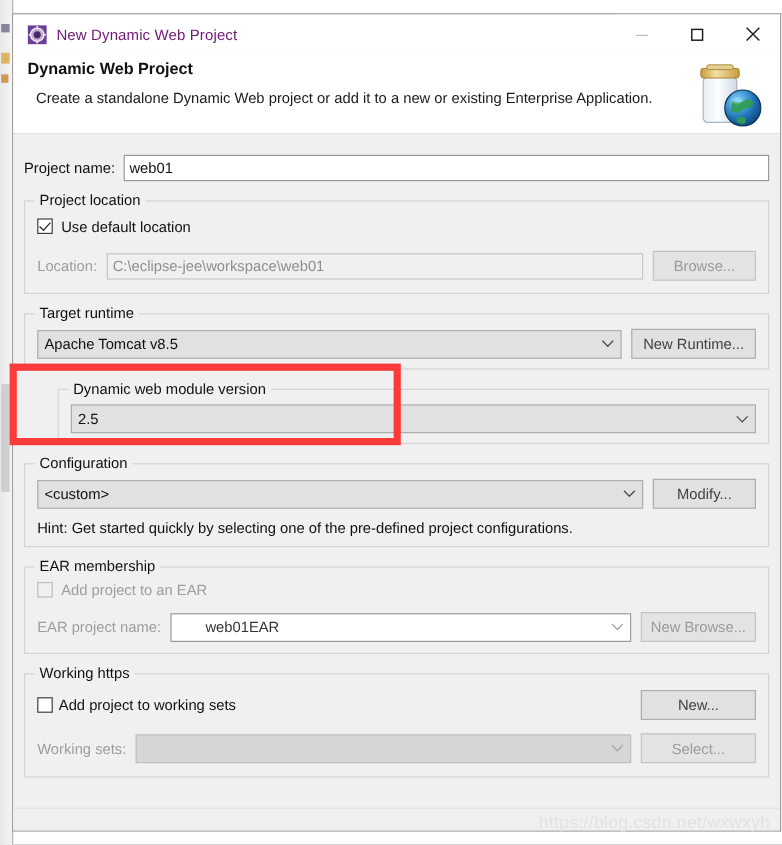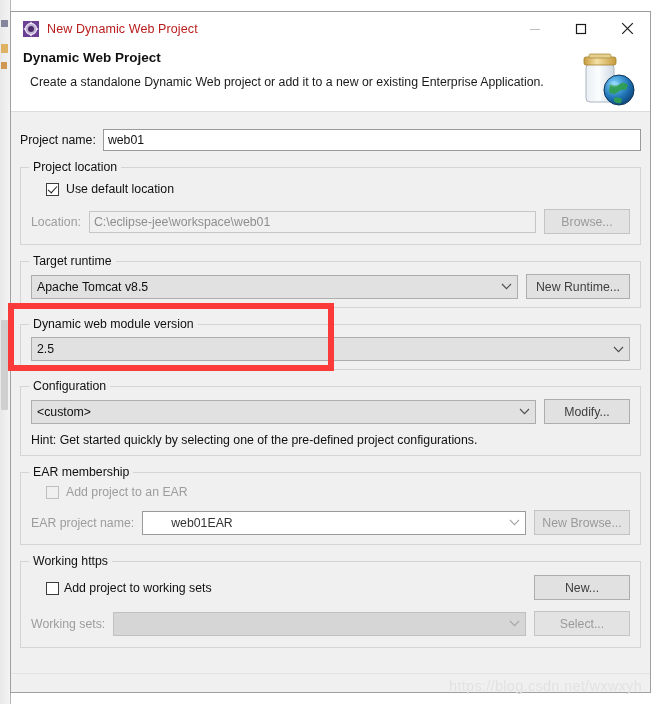--- a/index.html
+++ b/index.html
@@ -69,21 +69,21 @@
   }
   .title-icon {
     width: 16px; height: 16px;
     margin-left: 12px;
     position: relative;
     flex: 0 0 auto;
   }
   .title-text {
     margin-left: 8px;
     font-size: 12.5px;
-    color: #b91c1c;
+    color: #701a75;
     letter-spacing: .1px;
     white-space: nowrap;
   }
   .win-buttons {
     margin-left: auto;
     display: flex;
     height: 34px;
   }
   .win-btn {
     width: 46px;
@@ -176,23 +176,22 @@
     background: #f0f0f0;
     padding: 0 4px;
     font-size: 12.3px;
     color: #101010;
     white-space: nowrap;
   }
 
   
   .cbrow {
     display: flex;
-    align-items: flex-end;
+    align-items: flex-start;
     gap: 7px;
-    margin-left: 15px;
   }
   .cbox {
     width: 13px; height: 13px;
     border: 1px solid #3c3c3c;
     background: #ffffff;
     box-sizing: border-box;
     position: relative;
     flex: 0 0 auto;
   }
   .cbox.disabled {
@@ -407,21 +406,21 @@
             <span class="carrow">
               <svg width="11" height="7" viewBox="0 0 11 7">
                   <path d="M1 1 L5.5 5.6 L10 1" fill="none" stroke="#4c4c4c" stroke-width="1.1"></path>
                 </svg>
             </span>
           </div>
           <div class="btn" style="width:104px;">New Runtime...</div>
         </div>
       </div>
 
-      <div class="group" style="padding-top:12px; padding-bottom:8px;">
+      <div class="group" style="padding-top:12px; padding-bottom:8px;margin-left:28px;">
         <div class="group-title">Dynamic web module version</div>
         <div class="combo">
           <span class="cval">2.5</span>
           <span class="carrow">
             <svg width="11" height="7" viewBox="0 0 11 7">
                 <path d="M1 1 L5.5 5.6 L10 1" fill="none" stroke="#4c4c4c" stroke-width="1.1"></path>
               </svg>
           </span>
         </div>
       </div>

